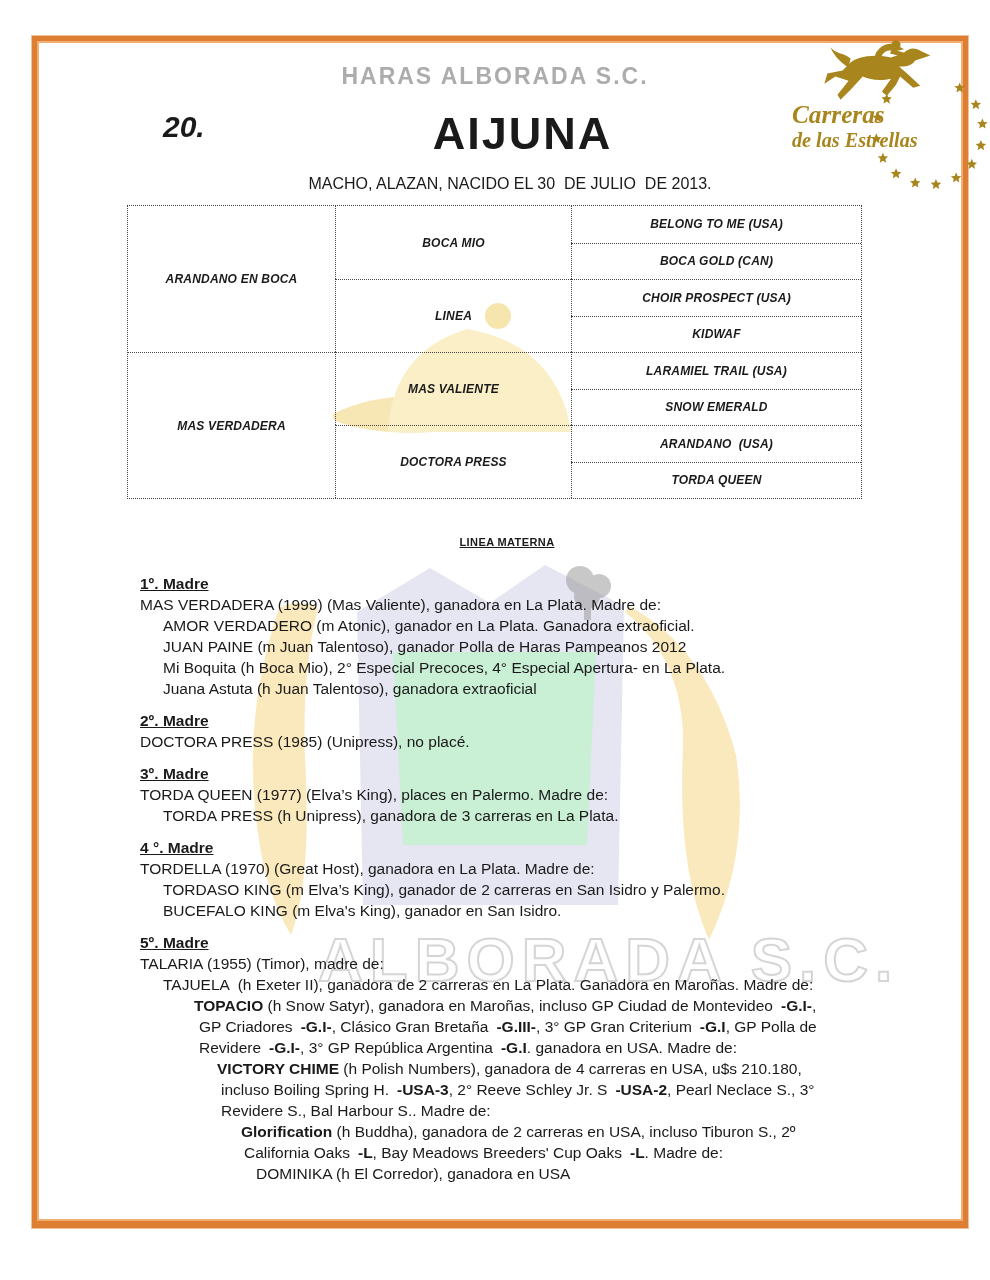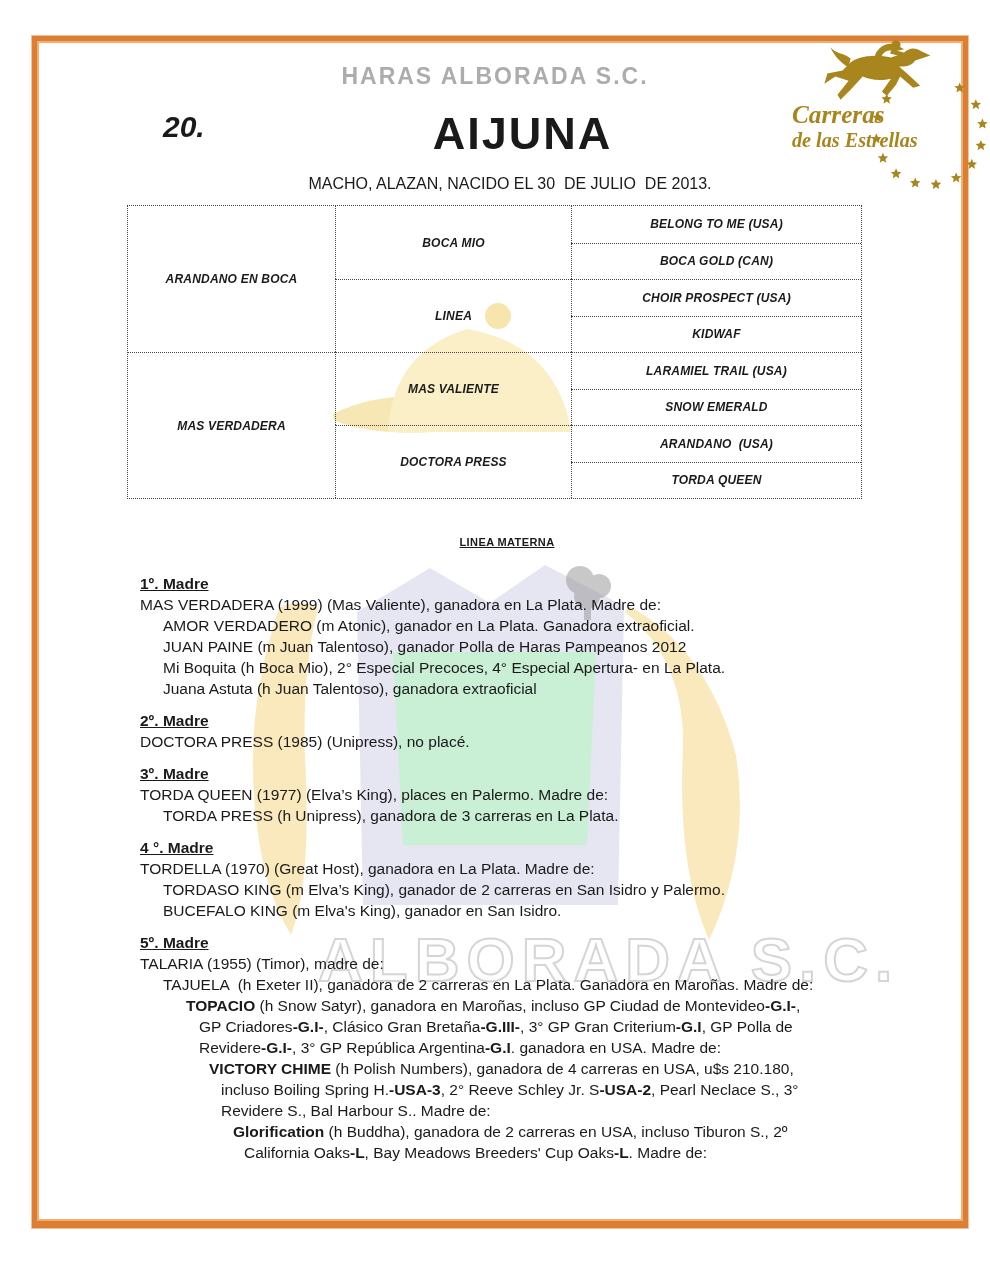--- a/index.html
+++ b/index.html
@@ -45,21 +45,21 @@
 
   
   .lm-head{position:absolute;left:12px;top:536px;width:100%;text-align:center;
            font-size:11px;font-weight:bold;text-decoration:underline;letter-spacing:.4px;}
   .sections{position:absolute;left:140px;top:573px;width:800px;
             font-size:15.5px;line-height:21px;}
   .section{margin-bottom:0;}
   .section + .section{margin-top:11px;}
   .sec-title{font-weight:bold;text-decoration:underline;}
   .line{white-space:pre;}
-  .line .b{font-weight:bold;}
+  .line .b{font-weight:bold;margin-left:8px;}
 </style>
 </head>
 <body>
 
 <div class="sheet">
 
   <svg class="silks-wm" viewBox="0 0 560 660" aria-hidden="true">
 
     <path d="M118,134 Q165,110 232,119 L242,150 Q168,158 123,142 Q116,139 118,134 Z" fill="#F6E7B4"></path>
 
@@ -180,17 +180,18 @@
           <div class="line" style="padding-left: 0px;"><span>TALARIA (1955) (Timor), madre de:</span></div>
           <div class="line" style="padding-left: 23px;"><span>TAJUELA  (h Exeter II), ganadora de 2 carreras en La Plata. Ganadora en Maroñas. Madre de:</span></div>
           <div class="line" style="padding-left: 46px;"><span class="b">TOPACIO</span><span> (h Snow Satyr), ganadora en Maroñas, incluso GP Ciudad de Montevideo</span><span class="b">-G.I-</span><span>,</span></div>
           <div class="line" style="padding-left: 59px;"><span>GP Criadores</span><span class="b">-G.I-</span><span>, Clásico Gran Bretaña</span><span class="b">-G.III-</span><span>, 3° GP Gran Criterium</span><span class="b">-G.I</span><span>, GP Polla de</span></div>
           <div class="line" style="padding-left: 59px;"><span>Revidere</span><span class="b">-G.I-</span><span>, 3° GP República Argentina</span><span class="b">-G.I</span><span>. ganadora en USA. Madre de:</span></div>
           <div class="line" style="padding-left: 69px;"><span class="b">VICTORY CHIME</span><span> (h Polish Numbers), ganadora de 4 carreras en USA, u$s 210.180,</span></div>
           <div class="line" style="padding-left: 81px;"><span>incluso Boiling Spring H.</span><span class="b">-USA-3</span><span>, 2° Reeve Schley Jr. S</span><span class="b">-USA-2</span><span>, Pearl Neclace S., 3°</span></div>
           <div class="line" style="padding-left: 81px;"><span>Revidere S., Bal Harbour S.. Madre de:</span></div>
           <div class="line" style="padding-left: 93px;"><span class="b">Glorification</span><span> (h Buddha), ganadora de 2 carreras en USA, incluso Tiburon S., 2º</span></div>
           <div class="line" style="padding-left: 104px;"><span>California Oaks</span><span class="b">-L</span><span>, Bay Meadows Breeders' Cup Oaks</span><span class="b">-L</span><span>. Madre de:</span></div>
+          <div class="line" style="padding-left: 116px;"><span>DOMINIKA (h El Corredor), ganadora en USA</span></div>
         </div>
       </div>
 
   </div>
 </div>
 
 </body></html>

